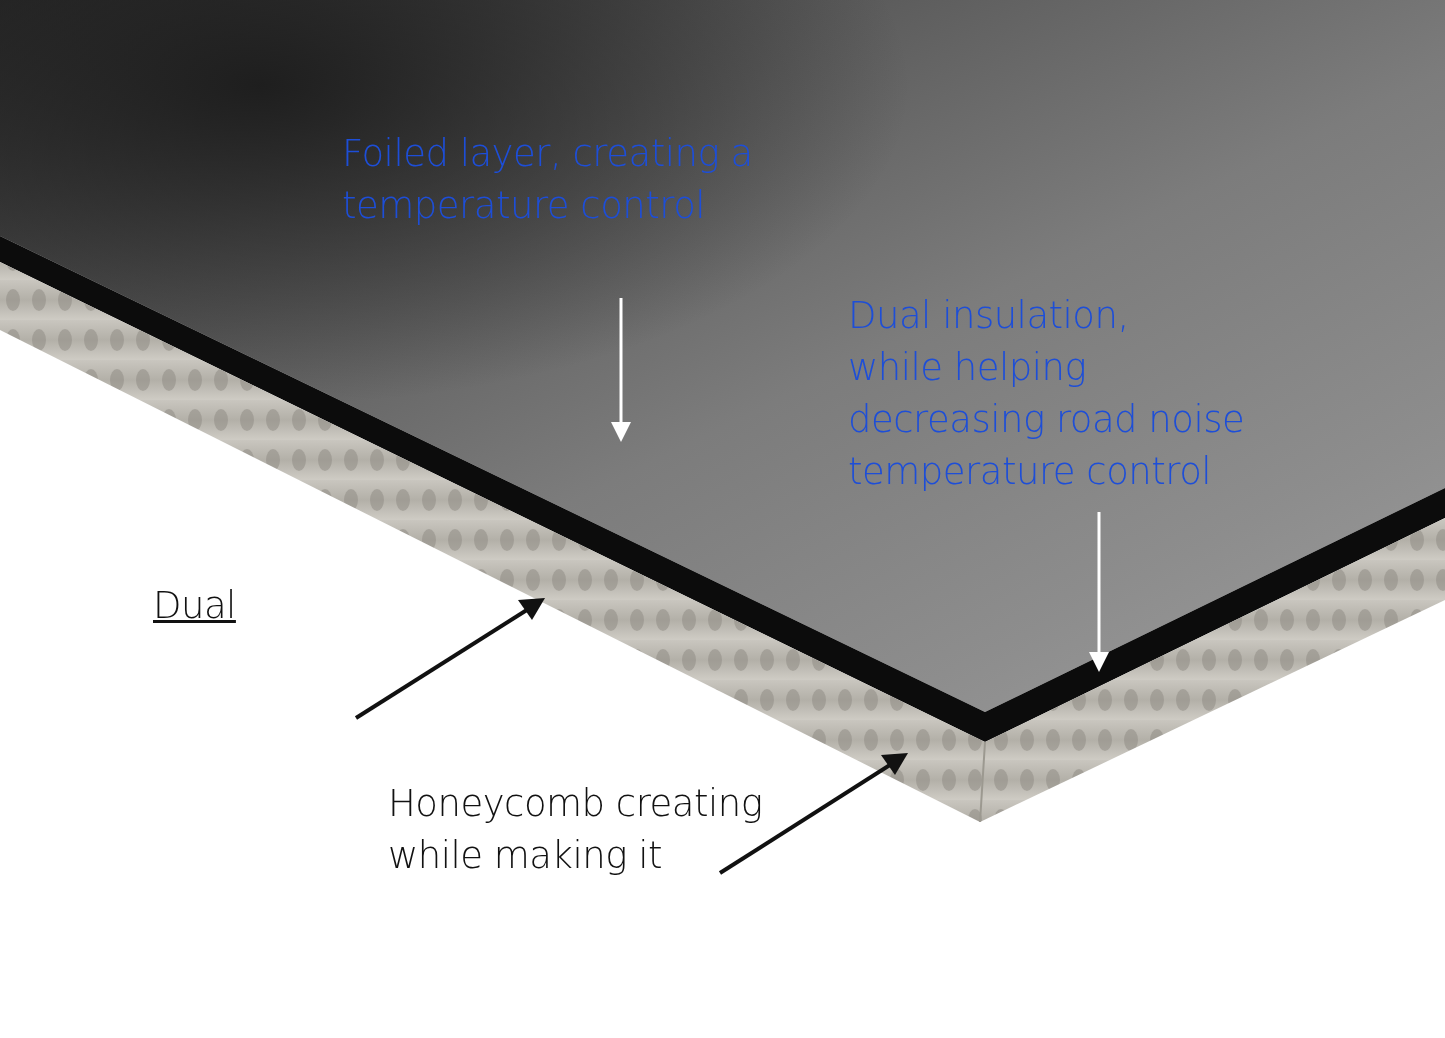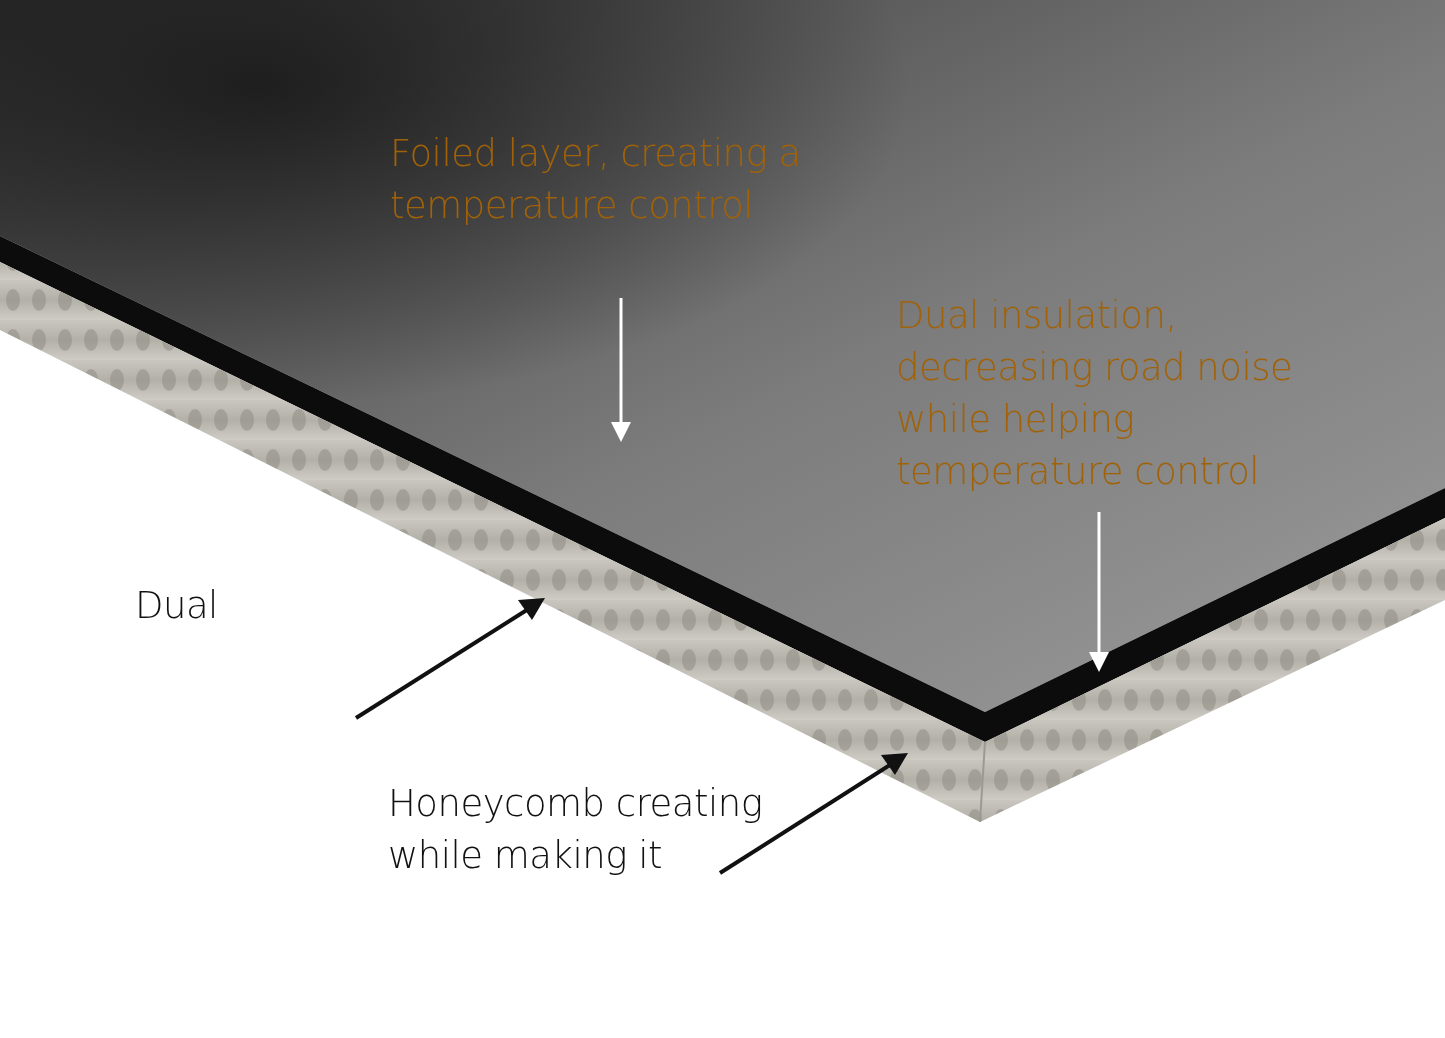--- a/index.html
+++ b/index.html
@@ -1,20 +1,20 @@
 <!DOCTYPE html>
 <html><head>
   <meta charset="utf-8">
   <style>
     html, body { margin:0; padding:0; background:#ffffff; }
     body { width:1445px; height:1038px; position:relative; overflow:hidden; font-family:"DejaVu Sans", sans-serif; }
     .stage { position:absolute; left:0; top:0; width:1445px; height:1038px; }
     svg.panel { position:absolute; left:0; top:0; }
     .label { position:absolute; font-family:"DejaVu Sans", sans-serif; font-weight:300; letter-spacing:-0.5px; line-height:52px; font-size:37px; white-space:nowrap; }
-    .label.light { color:#a16207;margin-left:48px; }
+    .label.light { color:#1d4ed8; }
     .label.dark { color:#111111; }
     .label span { display:block; }
   </style>
 </head>
 <body>
 
 <div class="stage">
 
   <svg class="panel" width="1445" height="1038" viewBox="0 0 1445 1038">
     <defs>
@@ -68,26 +68,26 @@
     </g>
   </svg>
 
   <div class="label light" style="left:342px; top:128px;">
     <span>Foiled layer, creating a</span>
     <span>temperature control</span>
   </div>
 
   <div class="label light" style="left:848px; top:290px;">
     <span>Dual insulation,</span>
+    <span>while helping</span>
     <span>decreasing road noise</span>
-    <span>while helping</span>
     <span>temperature control</span>
   </div>
 
-  <div class="label dark" style="left:135px; top:580px;">
+  <div class="label dark" style="left:153px; top:580px;text-decoration:underline;">
     <span>Dual</span>
   </div>
 
   <div class="label dark" style="left:388px; top:778px;">
     <span>Honeycomb creating</span>
     <span>while making it</span>
   </div>
 
 </div>
 

